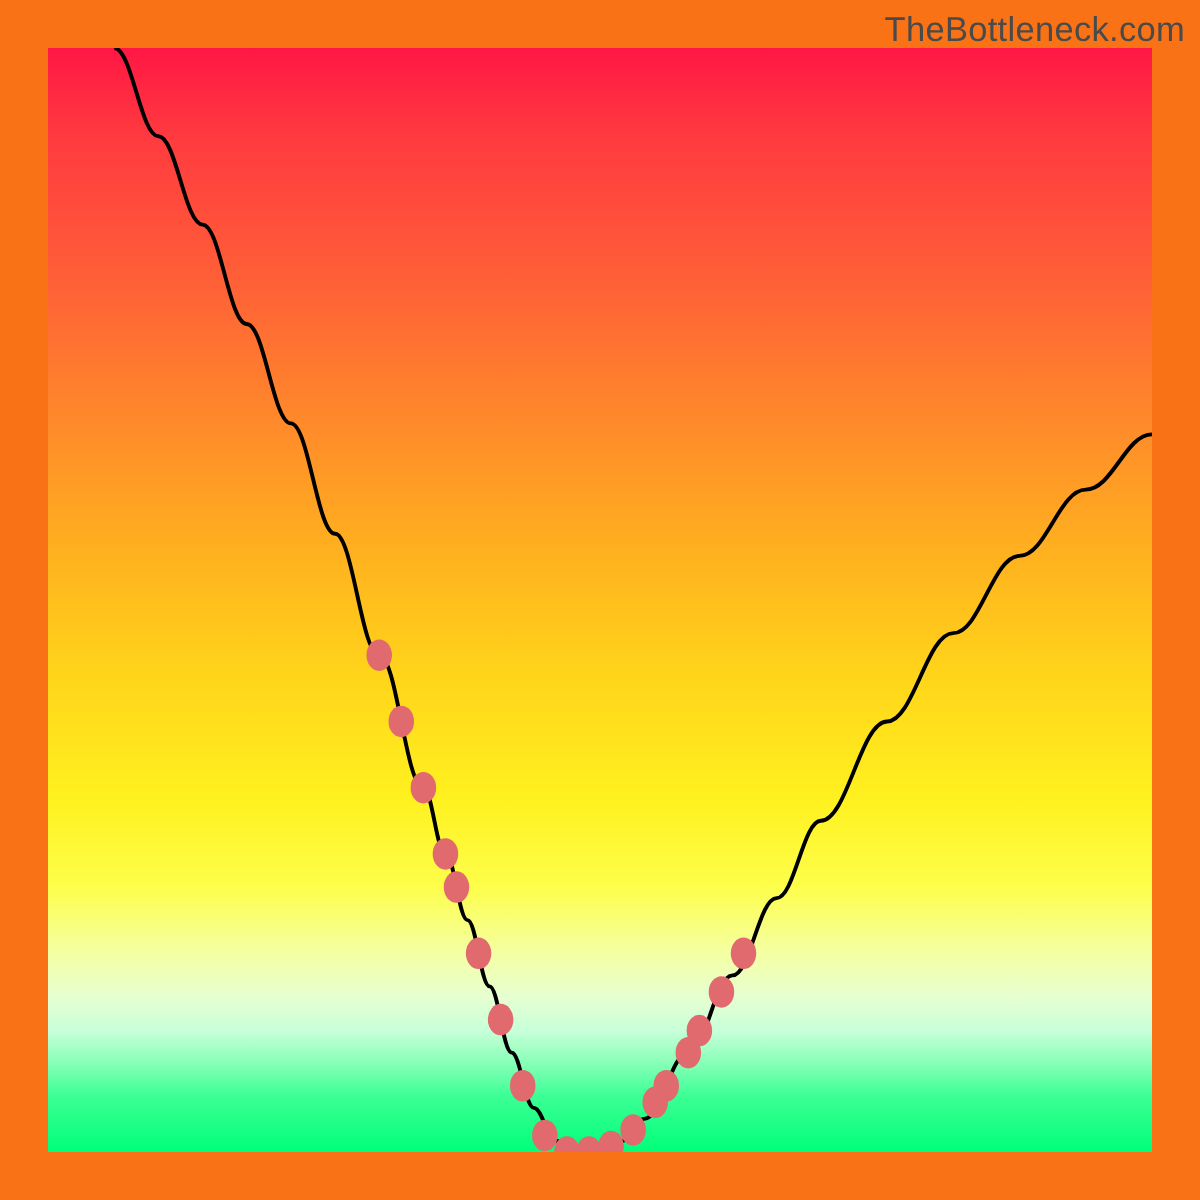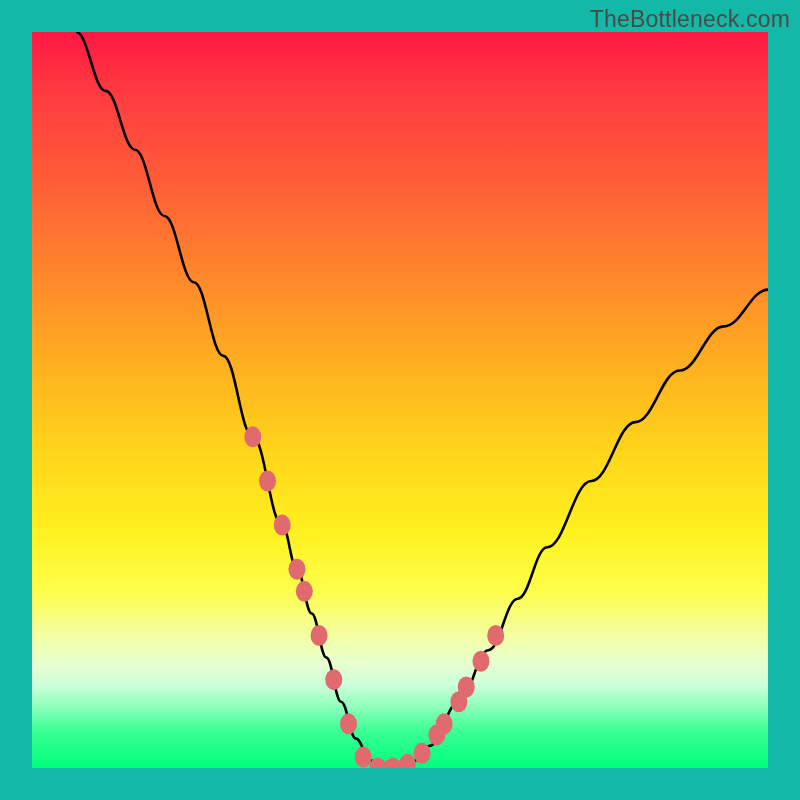--- a/index.html
+++ b/index.html
@@ -8,21 +8,21 @@
     width: 800px;
     height: 800px;
     overflow: hidden;
     background: #000;
     font-family: Arial, Helvetica, sans-serif;
   }
   .frame {
     position: relative;
     width: 800px;
     height: 800px;
-    background: #14b8a6;
+    background: #f97316;
   }
   .plot-area {
     position: absolute;
     left: 32px;
     top: 32px;
     width: 736px;
     height: 736px;
     
     background: linear-gradient(
       to bottom,

